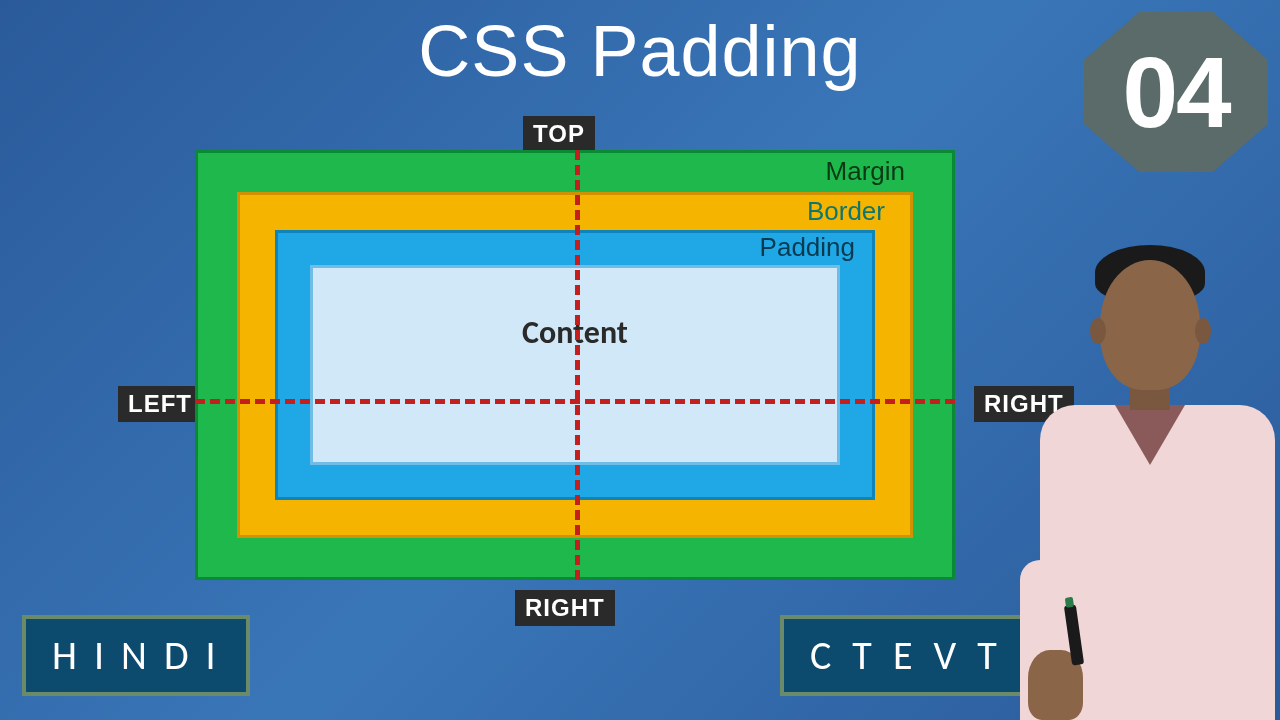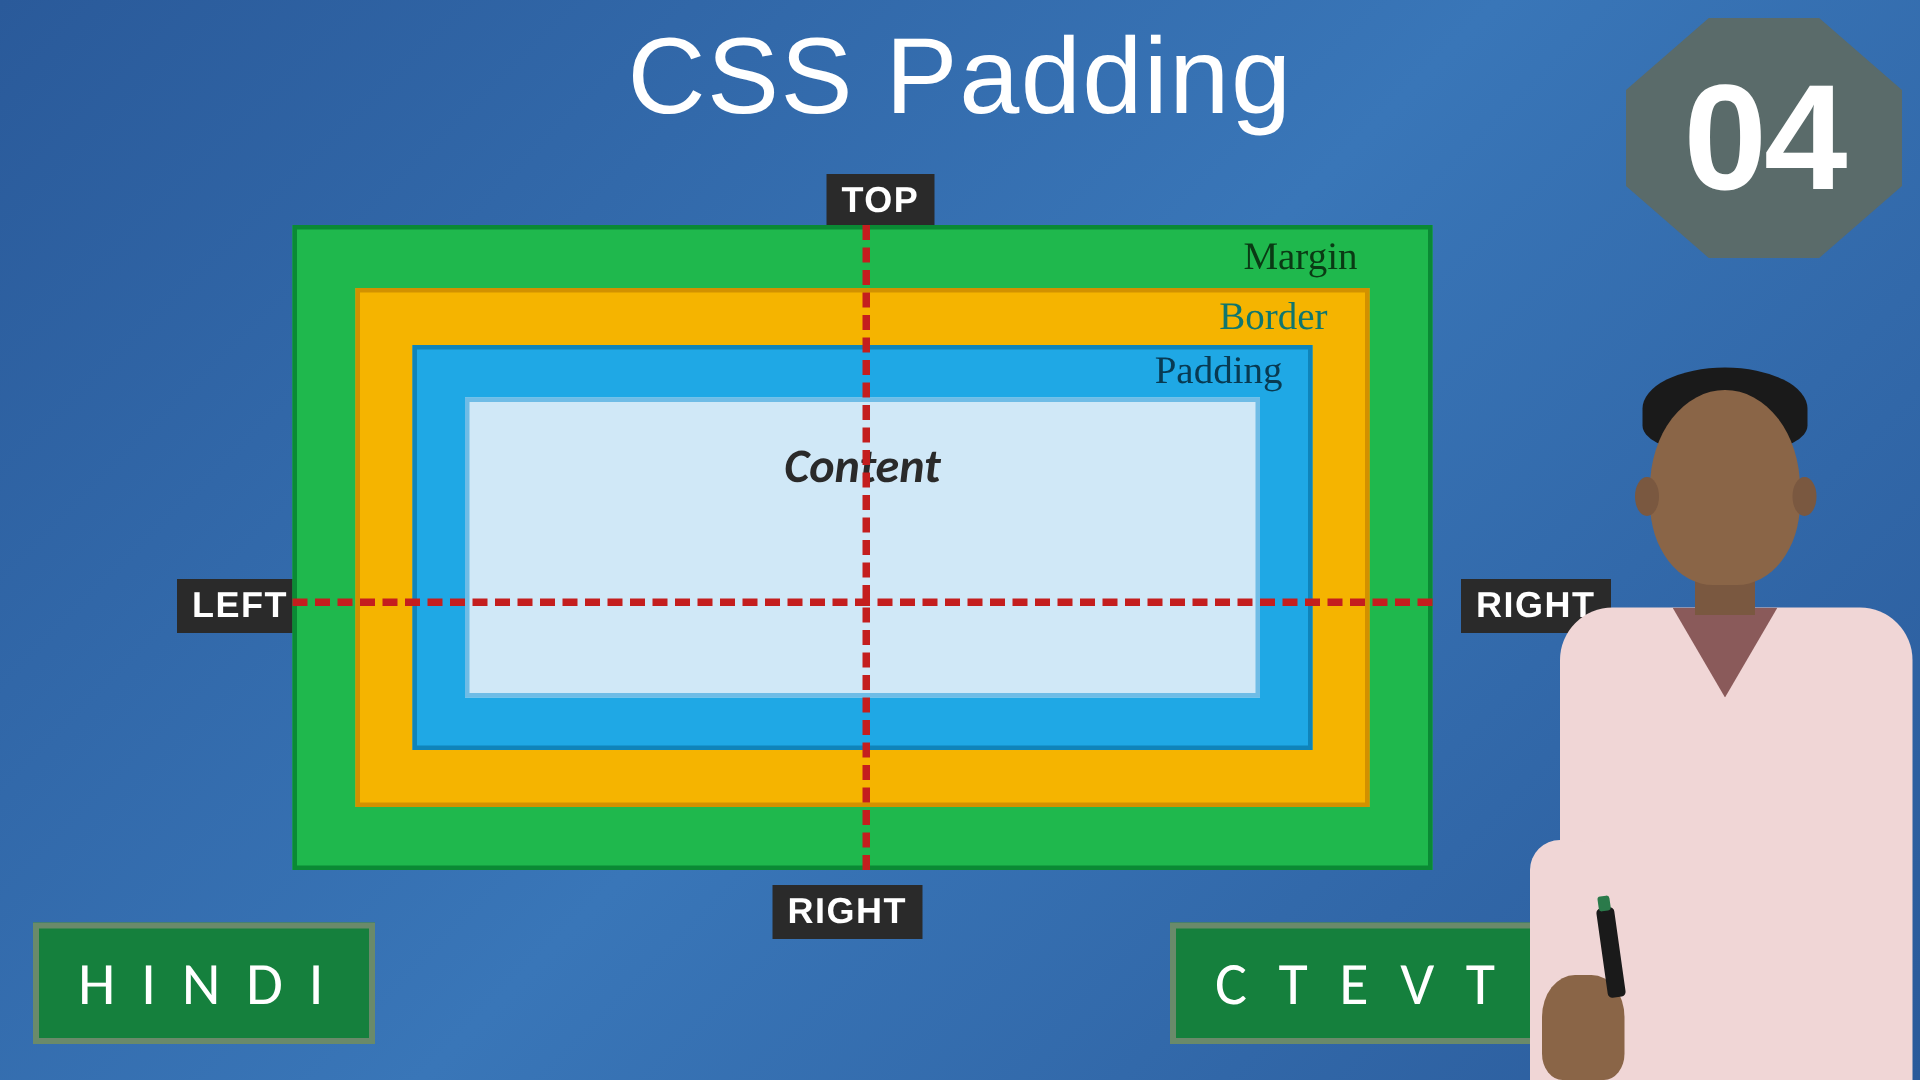--- a/index.html
+++ b/index.html
@@ -72,32 +72,31 @@
     position: absolute;
     top: 115px;
     left: 115px;
     right: 115px;
     bottom: 115px;
     background: #d0e8f7;
     border: 3px solid #6fbce6;
     display: flex;
     align-items: flex-start;
     justify-content: center;
-    padding-top: 23px;
-    font-style: italic;
+    padding-top: 45px;
   }
   .content-text {
     color: #2a2a2a;
     font-size: 32px;
     font-weight: 600;
     font-family: Calibri, Arial, sans-serif;
   }
   .box-label {
     position: absolute;
-    font-family: Liberation Serif, serif;
+    font-family: Liberation Sans, sans-serif;
     font-size: 26px;
     font-weight: 500;
   }
   .margin-label { top: 6px; right: 50px; color: #0a3a14; }
   .border-label { top: 46px; right: 70px; color: #0f766e; }
   .padding-label { top: 82px; right: 100px; color: #083a52; }
   .dash-line {
     position: absolute;
     border: none;
   }
@@ -118,28 +117,28 @@
   }
   .dir-label {
     position: absolute;
     background: #2a2a2a;
     color: #fff;
     font-weight: 800;
     font-size: 24px;
     padding: 4px 10px;
     letter-spacing: 1px;
   }
-  .dir-top { top: 116px; left: 551px; }
+  .dir-top { top: 116px; left: 523px; }
   .dir-bottom { top: 590px; left: 515px; }
   .dir-left { top: 386px; left: 118px; }
   .dir-right { top: 386px; left: 974px; }
   .footer-label {
     position: absolute;
     bottom: 24px;
-    background: #15803d;
+    background: #0c4a6e;
     color: #fff;
     font-size: 40px;
     font-weight: 400;
     padding: 12px 26px;
     border: 4px solid #6a8a6a;
     letter-spacing: 4px;
     font-family: Calibri, Arial, sans-serif;
   }
   .footer-left { left: 22px; }
   .footer-right { left: 780px; letter-spacing: 6px; }

